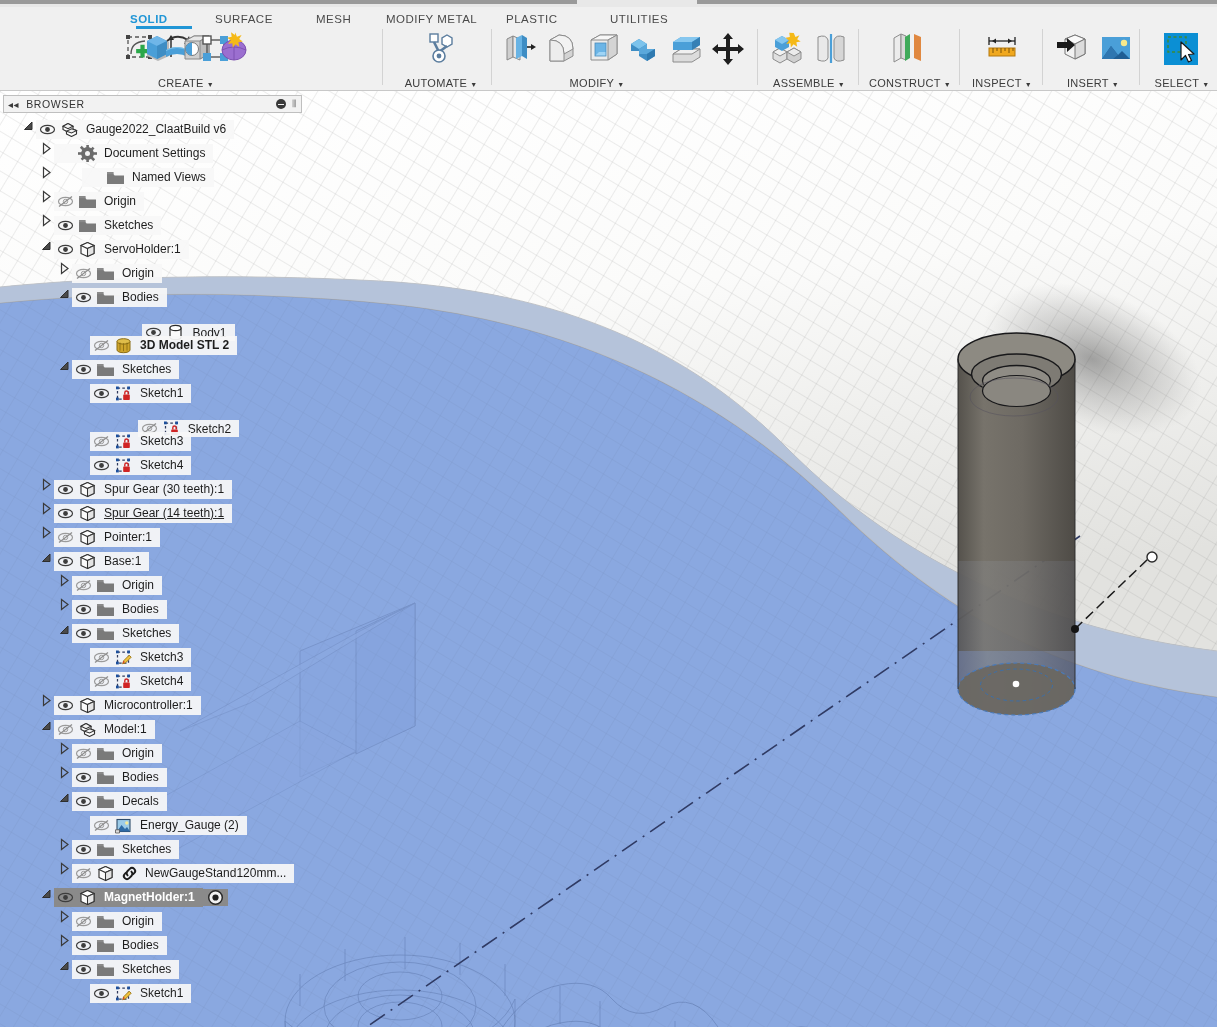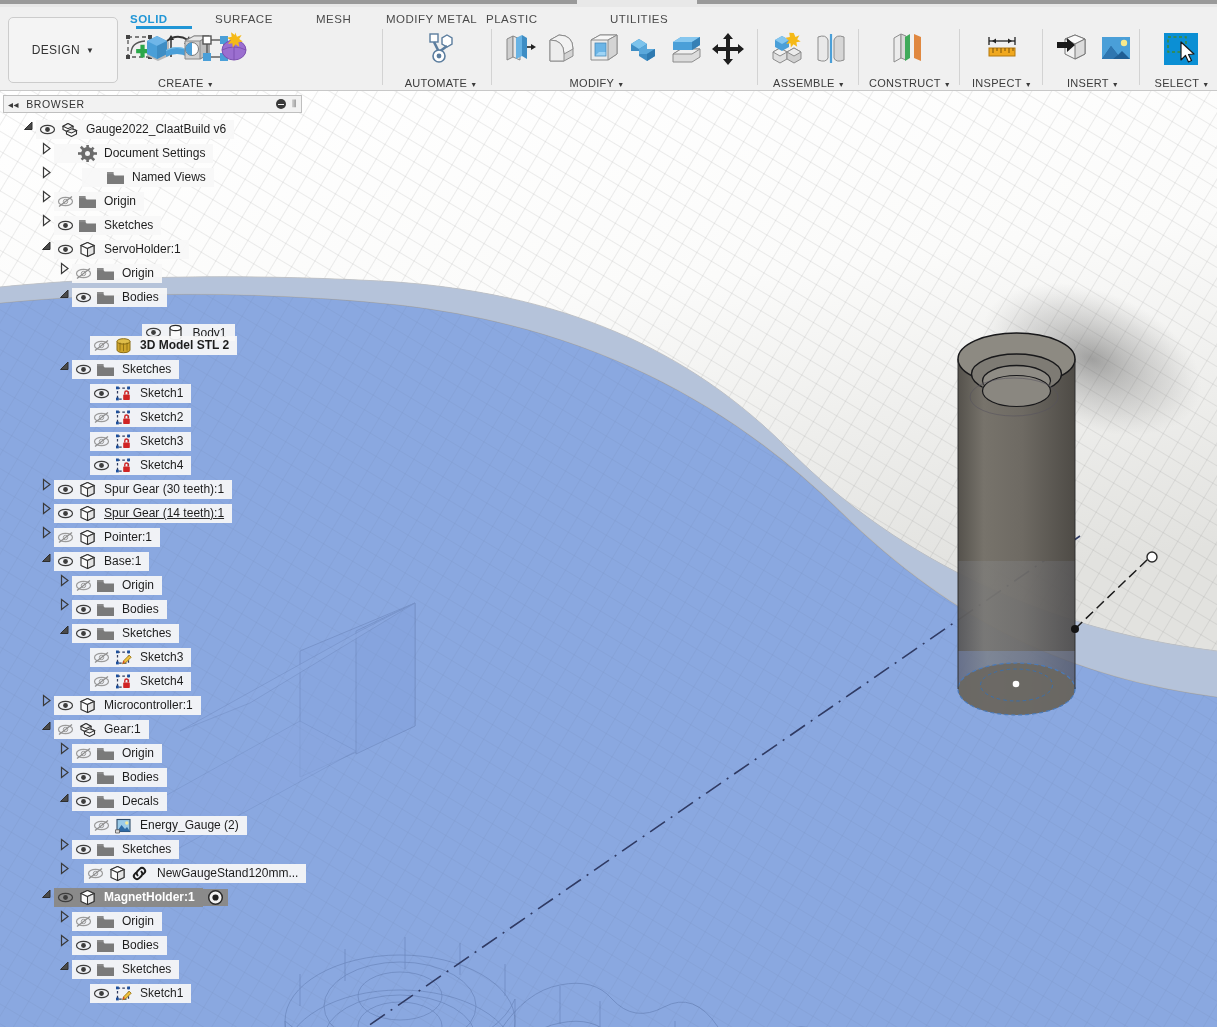--- a/index.html
+++ b/index.html
@@ -90,20 +90,21 @@
   }
   #browser-header .minus::after{
     content:"";position:absolute;left:2px;top:4.5px;width:6px;height:1.5px;background:#f2f2f2;
   }
   #browser-header .grip { margin-left:6px; color:#777; font-size:10px; cursor:col-resize;}
 
   #tree { padding-top:4px; }
   .row {
     height:24px; display:flex; align-items:center; position:relative;
     white-space:nowrap;
+    text-align:right;
   }
   .row .chev {
     width:15px; height:24px; flex:0 0 15px; position:relative; cursor:pointer;
   }
   .row .pill {
     display:inline-flex; align-items:center; height:19px;
     background:rgba(248,248,248,0.93); padding:0 8px 0 3px; gap:4px;
   }
   .row.selected .pill { background:#8a8a8a; }
   .row.selected .label { color:#fff; font-weight:bold; }
@@ -115,31 +116,27 @@
 </head>
 <body>
 
 <div id="chrome-sliver">
   <div class="bar"></div>
   <div class="bar2"></div>
 </div>
 
 <div id="ribbon">
 
-  <div id="design-btn">
-    <span>DESIGN</span>
-    <span class="caret">▼</span>
-  </div>
 
   <div class="tabrow">
     <div class="tab active" style="left:0px">SOLID</div>
     <div class="tab" style="left:85px">SURFACE</div>
     <div class="tab" style="left:186px">MESH</div>
     <div class="tab" style="left:256px">MODIFY METAL</div>
-    <div class="tab" style="left:356px">PLASTIC</div>
+    <div class="tab" style="left:376px">PLASTIC</div>
     <div class="tab" style="left:480px">UTILITIES</div>
   </div>
   <div class="tabunderline" style="left:136px; width:56px;"></div>
 
   <div class="panel" style="left:130px; width:112px;">
     <div class="icons" style="padding-left:3px;">
       <div class="ico">
         <svg width="34" height="34" viewBox="0 0 34 34">
           <rect x="5" y="5" width="22" height="20" fill="none" stroke="#555" stroke-width="1.3" stroke-dasharray="4,3"></rect>
           <path d="M8 22 Q 8 10 22 9" fill="none" stroke="#555" stroke-width="1.3"></path>
@@ -727,21 +724,21 @@
                 <rect x="2" y="1.5" width="2.8" height="2.8"></rect>
                 <rect x="13.2" y="1.5" width="2.8" height="2.8"></rect>
                 <rect x="2" y="12.6" width="2.8" height="2.8"></rect>
               </g>
               <rect x="9.2" y="9.4" width="6.6" height="5.6" rx="0.7" fill="#d02424"></rect>
               <path d="M10.8 9.4 v-1.7 a1.7 1.7 0 0 1 3.4 0 v1.7" fill="none" stroke="#d02424" stroke-width="1.4"></path>
             </svg></span>
           <span class="label">Sketch1</span>
         </span>
       </div>
-      <div class="row" style="padding-left: 72px;">
+      <div class="row" style="padding-left: 72px; flex-direction: column;">
         <span class="chev"></span>
         <span class="pill">
           <span class="eye"><svg width="17" height="17" viewBox="0 0 17 17">
               <ellipse cx="8.5" cy="8.5" rx="7" ry="4.2" fill="none" stroke="#9b9b9b" stroke-width="1.2"></ellipse>
               <circle cx="8.5" cy="8.5" r="2.2" fill="none" stroke="#9b9b9b" stroke-width="1"></circle>
               <line x1="2" y1="13.5" x2="15" y2="3.5" stroke="#8f8f8f" stroke-width="1.3"></line>
             </svg></span>
           <span class="nodeicon"><svg width="19" height="17" viewBox="0 0 19 17">
               <g stroke="#2f3a5c" stroke-width="1.25" fill="none" stroke-dasharray="2.6,2.2">
                 <path d="M3.5 3 h11 v11 h-11 z"></path>
@@ -991,21 +988,21 @@
           <span class="eye"><svg width="17" height="17" viewBox="0 0 17 17">
               <ellipse cx="8.5" cy="8.5" rx="7" ry="4.2" fill="none" stroke="#9b9b9b" stroke-width="1.2"></ellipse>
               <circle cx="8.5" cy="8.5" r="2.2" fill="none" stroke="#9b9b9b" stroke-width="1"></circle>
               <line x1="2" y1="13.5" x2="15" y2="3.5" stroke="#8f8f8f" stroke-width="1.3"></line>
             </svg></span>
           <span class="nodeicon"><svg width="19" height="17" viewBox="0 0 19 17">
               <path d="M3 5.2 L8 2.6 L13 5.2 L13 8 L16.5 9.6 L16.5 13 L11.5 15.4 L6.5 13 L6.5 10.2 L3 8.6 Z" fill="#fff" stroke="#333" stroke-width="1.15" stroke-linejoin="round"></path>
               <path d="M3 5.2 L8 2.6 L13 5.2 L8 7.6 Z" fill="#f2f2f2" stroke="#333" stroke-width="1.05"></path>
               <path d="M6.5 10.2 L11.5 7.8 L16.5 9.6 L11.5 12 Z" fill="#f2f2f2" stroke="#333" stroke-width="1.05"></path>
             </svg></span>
-          <span class="label">Gear:1</span>
+          <span class="label">Model:1</span>
         </span>
       </div>
       <div class="row" style="padding-left: 54px;">
         <span class="chev"><svg width="15" height="15" viewBox="0 0 15 15">
             <path d="M4.5 2.5 L11 7.5 L4.5 12.5 Z" fill="none" stroke="#3a3a3a" stroke-width="1.2"></path>
           </svg></span>
         <span class="pill">
           <span class="eye"><svg width="17" height="17" viewBox="0 0 17 17">
               <ellipse cx="8.5" cy="8.5" rx="7" ry="4.2" fill="none" stroke="#9b9b9b" stroke-width="1.2"></ellipse>
               <circle cx="8.5" cy="8.5" r="2.2" fill="none" stroke="#9b9b9b" stroke-width="1"></circle>
@@ -1076,21 +1073,21 @@
               <ellipse cx="8.5" cy="8.5" rx="7" ry="4.2" fill="none" stroke="#3d3d3d" stroke-width="1.2"></ellipse>
               <circle cx="8.5" cy="8.5" r="2.4" fill="#3d3d3d"></circle>
             </svg></span>
           <span class="nodeicon"><svg width="19" height="17" viewBox="0 0 19 17">
               <path d="M1 4.5 h6 l1.6 2 h9.4 v8.5 h-17 z" fill="#7a7a7a"></path>
               <rect x="1" y="3" width="6.6" height="2.2" fill="#8a8a8a"></rect>
             </svg></span>
           <span class="label">Sketches</span>
         </span>
       </div>
-      <div class="row" style="padding-left: 54px; gap: 12px;">
+      <div class="row" style="padding-left: 54px;">
         <span class="chev"><svg width="15" height="15" viewBox="0 0 15 15">
             <path d="M4.5 2.5 L11 7.5 L4.5 12.5 Z" fill="none" stroke="#3a3a3a" stroke-width="1.2"></path>
           </svg></span>
         <span class="pill">
           <span class="eye"><svg width="17" height="17" viewBox="0 0 17 17">
               <ellipse cx="8.5" cy="8.5" rx="7" ry="4.2" fill="none" stroke="#9b9b9b" stroke-width="1.2"></ellipse>
               <circle cx="8.5" cy="8.5" r="2.2" fill="none" stroke="#9b9b9b" stroke-width="1"></circle>
               <line x1="2" y1="13.5" x2="15" y2="3.5" stroke="#8f8f8f" stroke-width="1.3"></line>
             </svg></span>
           <span class="nodeicon"><svg width="19" height="17" viewBox="0 0 19 17">

